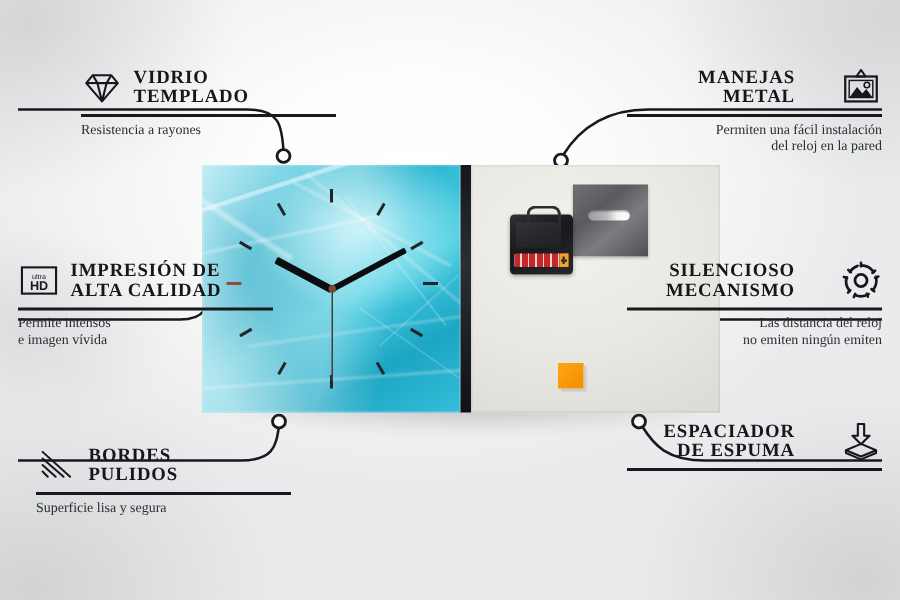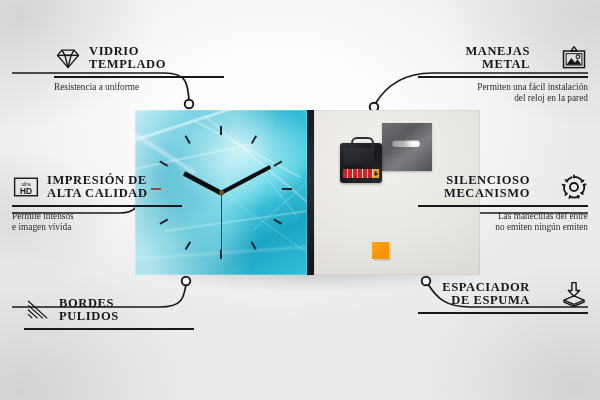--- a/index.html
+++ b/index.html
@@ -230,21 +230,21 @@
           <path d="M12.5 13 H19.5"></path>
         </g>
       </svg>
       <div>
         <div class="f-title">VIDRIO</div>
         <div class="f-title">TEMPLADO</div>
       </div>
     </div>
     <div class="f-rule"></div>
     <div class="f-desc">
-      <div>Resistencia a uniforme</div>
+      <div>Resistencia a rayones</div>
     </div>
   </div>
 
   <div class="feature f-left ft-ml">
     <div class="f-head">
       <svg class="f-icon" viewBox="0 0 32 32">
         <rect x="3" y="6" width="26" height="20" fill="none" stroke="#15171a" stroke-width="1.6"></rect>
         <text x="16" y="14.5" font-family="Liberation Sans, sans-serif" font-size="5.4" text-anchor="middle" fill="#15171a">ultra</text>
         <text x="16" y="23.5" font-family="Liberation Sans, sans-serif" font-size="9.6" font-weight="bold" text-anchor="middle" fill="#15171a">HD</text>
       </svg>
@@ -269,20 +269,24 @@
           <path d="M5 16 L15 25"></path>
           <path d="M5 21 L9 25"></path>
         </g>
       </svg>
       <div>
         <div class="f-title">BORDES</div>
         <div class="f-title">PULIDOS</div>
       </div>
     </div>
     <div class="f-rule"></div>
+    <div class="f-desc">
+      <div>Superficie lisa y segura</div>
+      <div></div>
+    </div>
   </div>
 
   <div class="feature f-right ft-tr">
     <div class="f-head">
       <svg class="f-icon" viewBox="0 0 32 32">
         <path d="M16 3 L19.5 8 H12.5 Z" fill="none" stroke="#15171a" stroke-width="1.5" stroke-linejoin="round"></path>
         <rect x="4" y="8" width="24" height="19" fill="none" stroke="#15171a" stroke-width="1.7"></rect>
         <rect x="7" y="11" width="18" height="13" fill="none" stroke="#15171a" stroke-width="1.1"></rect>
         <path d="M7.5 23.6 L13 16 L17 21 L20 17.5 L24.5 23.6 Z" fill="#15171a"></path>
         <circle cx="20.5" cy="14.5" r="2.1" fill="none" stroke="#15171a" stroke-width="1.2"></circle>
@@ -322,21 +326,21 @@
         </g>
         <circle cx="16" cy="16" r="4.6" fill="none" stroke="#15171a" stroke-width="2.1"></circle>
       </svg>
       <div>
         <div class="f-title">SILENCIOSO</div>
         <div class="f-title">MECANISMO</div>
       </div>
     </div>
     <div class="f-rule"></div>
     <div class="f-desc">
-      <div>Las manecillas del entre</div>
+      <div>Las distancia del reloj</div>
       <div>no emiten ningún emiten</div>
     </div>
   </div>
 
   <div class="feature f-right ft-br">
     <div class="f-head">
       <svg class="f-icon" viewBox="0 0 32 32">
         <path d="M13.6 3 H18.4 V12 H22.5 L16 18.5 L9.5 12 H13.6 Z" fill="none" stroke="#15171a" stroke-width="1.6" stroke-linejoin="round"></path>
         <path d="M16 18.2 L4.5 23 L16 27.8 L27.5 23 Z" fill="none" stroke="#15171a" stroke-width="1.6" stroke-linejoin="round"></path>
         <path d="M4.5 23 L4.5 25.2 L16 30 L27.5 25.2 L27.5 23" fill="none" stroke="#15171a" stroke-width="1.6" stroke-linejoin="round"></path>

